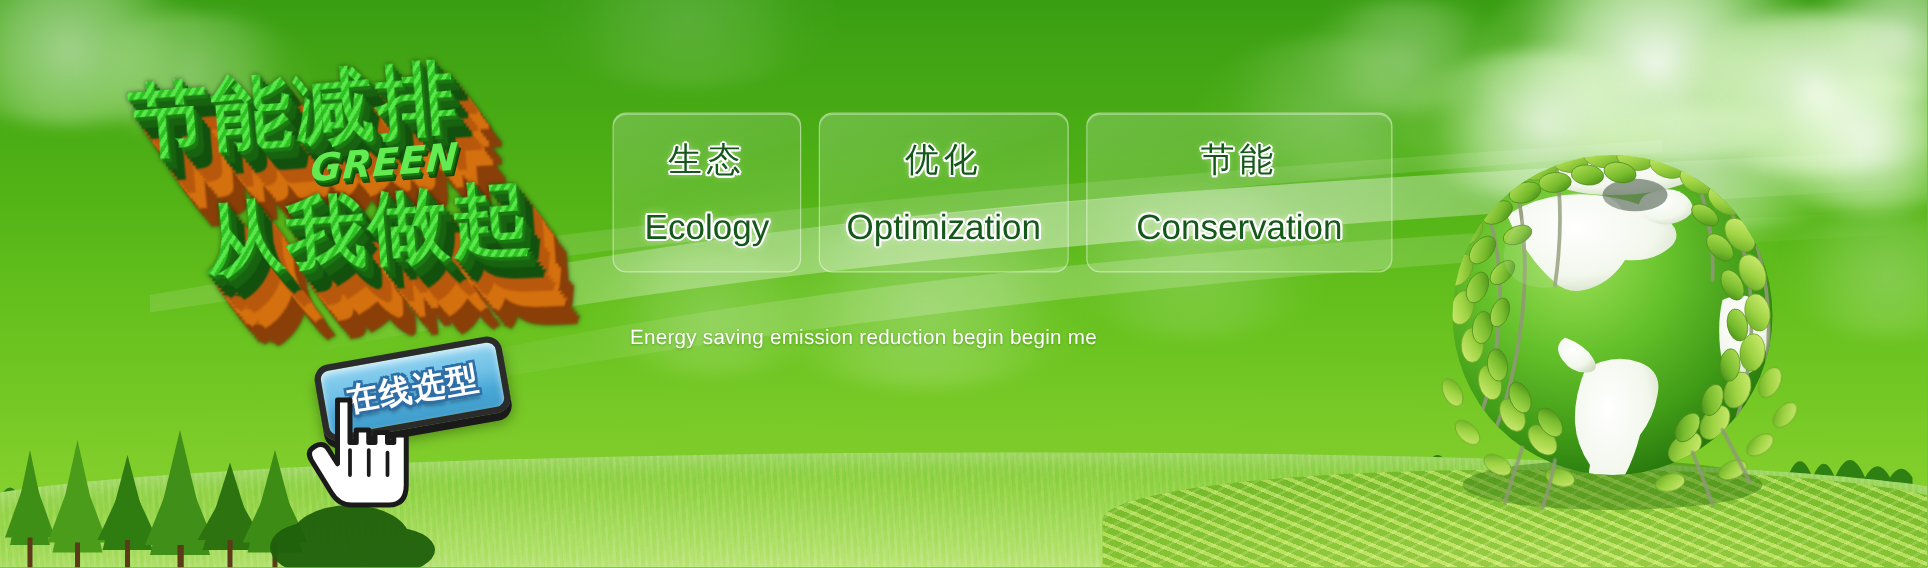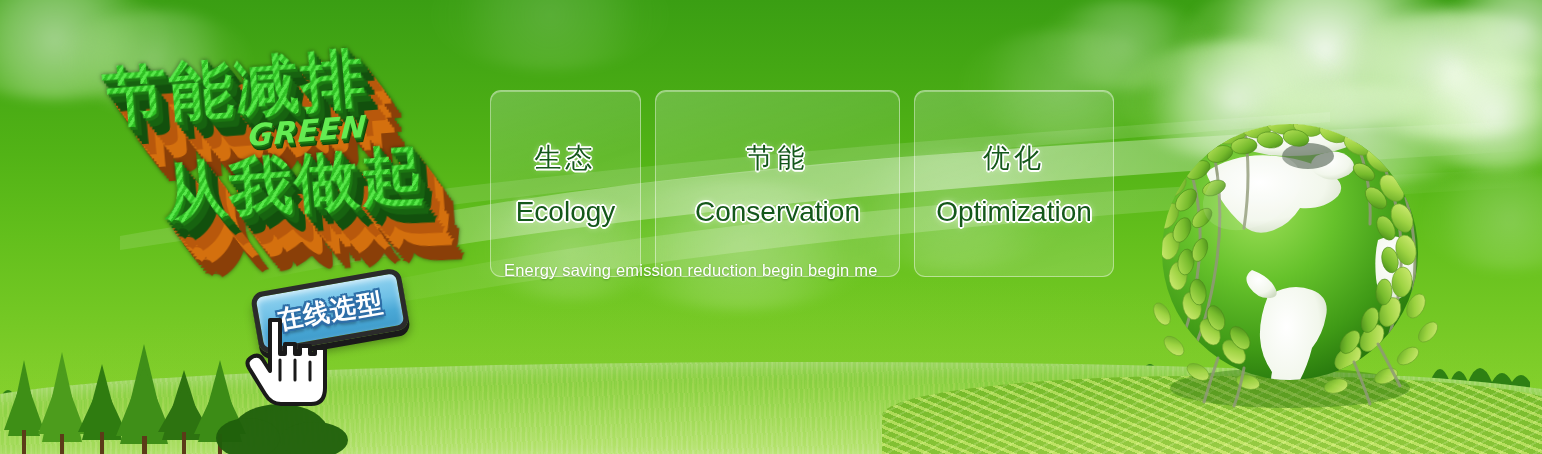--- a/index.html
+++ b/index.html
@@ -147,21 +147,21 @@
   }
   .cursor-hand { position:absolute; left:-6px; top:34px; }
 
   
   .cards {
     position:absolute; left:490px; top:90px;
     display:flex; align-items:stretch; gap:14px;
   }
   .card {
     position:relative;
-    height:187px;
+    height:128px;
     border-radius:11px;
     border:1px solid rgba(255,255,255,0.42);
     background:linear-gradient(160deg, rgba(255,255,255,0.20) 0%, rgba(255,255,255,0.10) 45%, rgba(255,255,255,0.16) 100%);
     box-shadow:inset 0 1px 0 rgba(255,255,255,0.35);
     display:flex; flex-direction:column;
     align-items:center; justify-content:center;
     padding:0 18px;
   }
   .card-1 { width:151px; }
   .card-2 { width:245px; }
@@ -337,28 +337,28 @@
     </svg>
   </div>
 
   <div class="cards">
 
     <div class="card card-1">
       <div class="card-cn">生态</div>
       <div class="card-en">Ecology</div>
     </div>
 
+    <div class="card card-3">
+      <div class="card-cn">优化</div>
+      <div class="card-en">Optimization</div>
+    </div>
+
     <div class="card card-2">
       <div class="card-cn">节能</div>
       <div class="card-en">Conservation</div>
-    </div>
-
-    <div class="card card-3">
-      <div class="card-cn">优化</div>
-      <div class="card-en">Optimization</div>
     </div>
 
   </div>
 
   <div class="tagline">Energy saving emission reduction begin begin me</div>
 
   <div class="globe-wrap">
     <svg width="300" height="310" viewBox="0 0 300 310">
       <defs>
         <radialGradient id="gsph" cx="38%" cy="32%" r="78%">

